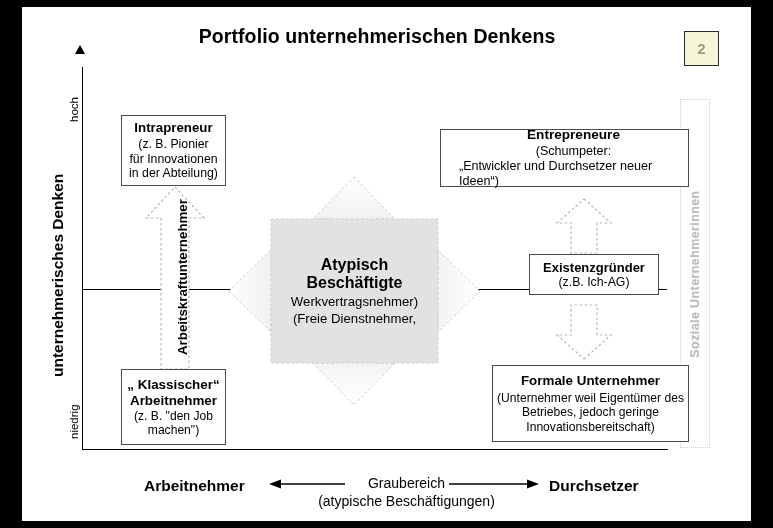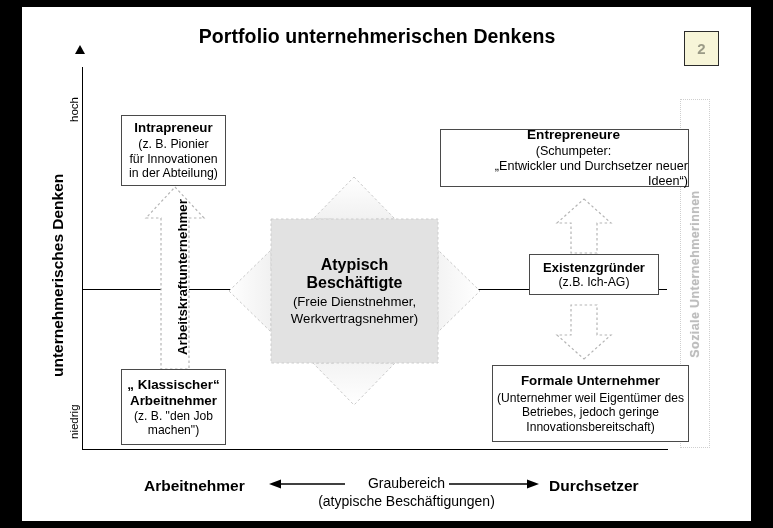--- a/index.html
+++ b/index.html
@@ -61,21 +61,21 @@
   #ylab-hoch{left:46px;top:115px;}
   #ylab-niedrig{left:46px;top:432px;}
   #y-axis-title{
     position:absolute;left:27px;top:370px;
     font-size:15.5px;font-weight:bold;color:#000;white-space:nowrap;
     transform-origin:0 0;transform:rotate(-90deg);
   }
   
   .box{
     position:absolute;background:#fff;border:1.3px solid #4a4a4a;
-    box-sizing:border-box;text-align:right;color:#000;
+    box-sizing:border-box;text-align:left;color:#000;
     display:flex;flex-direction:column;align-items:center;justify-content:center;
     line-height:1.18;
   }
   .box .bt{font-weight:bold;}
   .box .bs{font-weight:normal;}
   #box-intra{left:99px;top:108px;width:105px;height:71px;font-size:12.3px;}
   #box-intra .bt{font-size:13.3px;margin-bottom:1px;}
   #box-entre{left:418px;top:122px;width:249px;height:58px;font-size:12.6px;padding-left:18px;}
   #box-entre .bt{font-size:13.6px;margin-bottom:1px;}
   #box-exist{left:507px;top:247px;width:130px;height:41px;font-size:12.3px;}
@@ -168,22 +168,22 @@
 
       <polygon points="127,2 168,44 147,44 147,188 168,188 127,230 86,188 107,188 107,44 86,44" fill="url(#gV)" stroke="#c9c9c9" stroke-width="1" stroke-dasharray="2.5,2.5"></polygon>
 
       <polygon points="2,116 44,75 44,96 211,96 211,75 253,116 211,157 211,136 44,136 44,157" fill="url(#gH)" stroke="#c9c9c9" stroke-width="1" stroke-dasharray="2.5,2.5"></polygon>
 
       <rect x="44" y="44" width="167" height="144" fill="#e2e2e2" stroke="#cccccc" stroke-width="1" stroke-dasharray="2.5,2.5"></rect>
     </svg>
     <div id="cross-text">
       <div class="ct">Atypisch</div>
       <div class="ct">Beschäftigte</div>
+      <div class="cs">Werkvertragsnehmer)</div>
       <div class="cs">(Freie Dienstnehmer,</div>
-      <div class="cs">Werkvertragsnehmer)</div>
     </div>
   </div>
 
   <div class="warrow" id="arrow-r-up">
     <svg width="58" height="58" viewBox="0 0 58 58">
       <polygon points="29,2 56,26 42,26 42,56 16,56 16,26 2,26" fill="#ffffff" stroke="#b5b5b5" stroke-width="1.2" stroke-dasharray="2.5,2.5"></polygon>
     </svg>
   </div>
   <div class="warrow" id="arrow-r-down">
     <svg width="58" height="58" viewBox="0 0 58 58">

